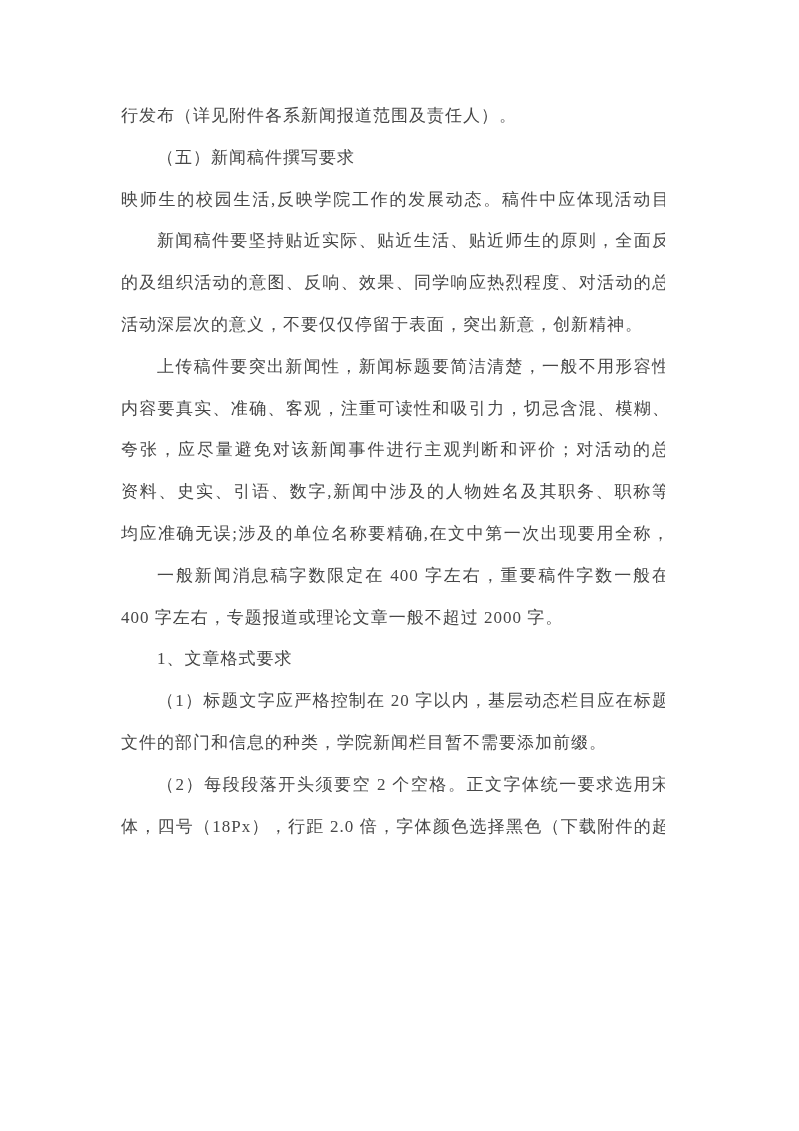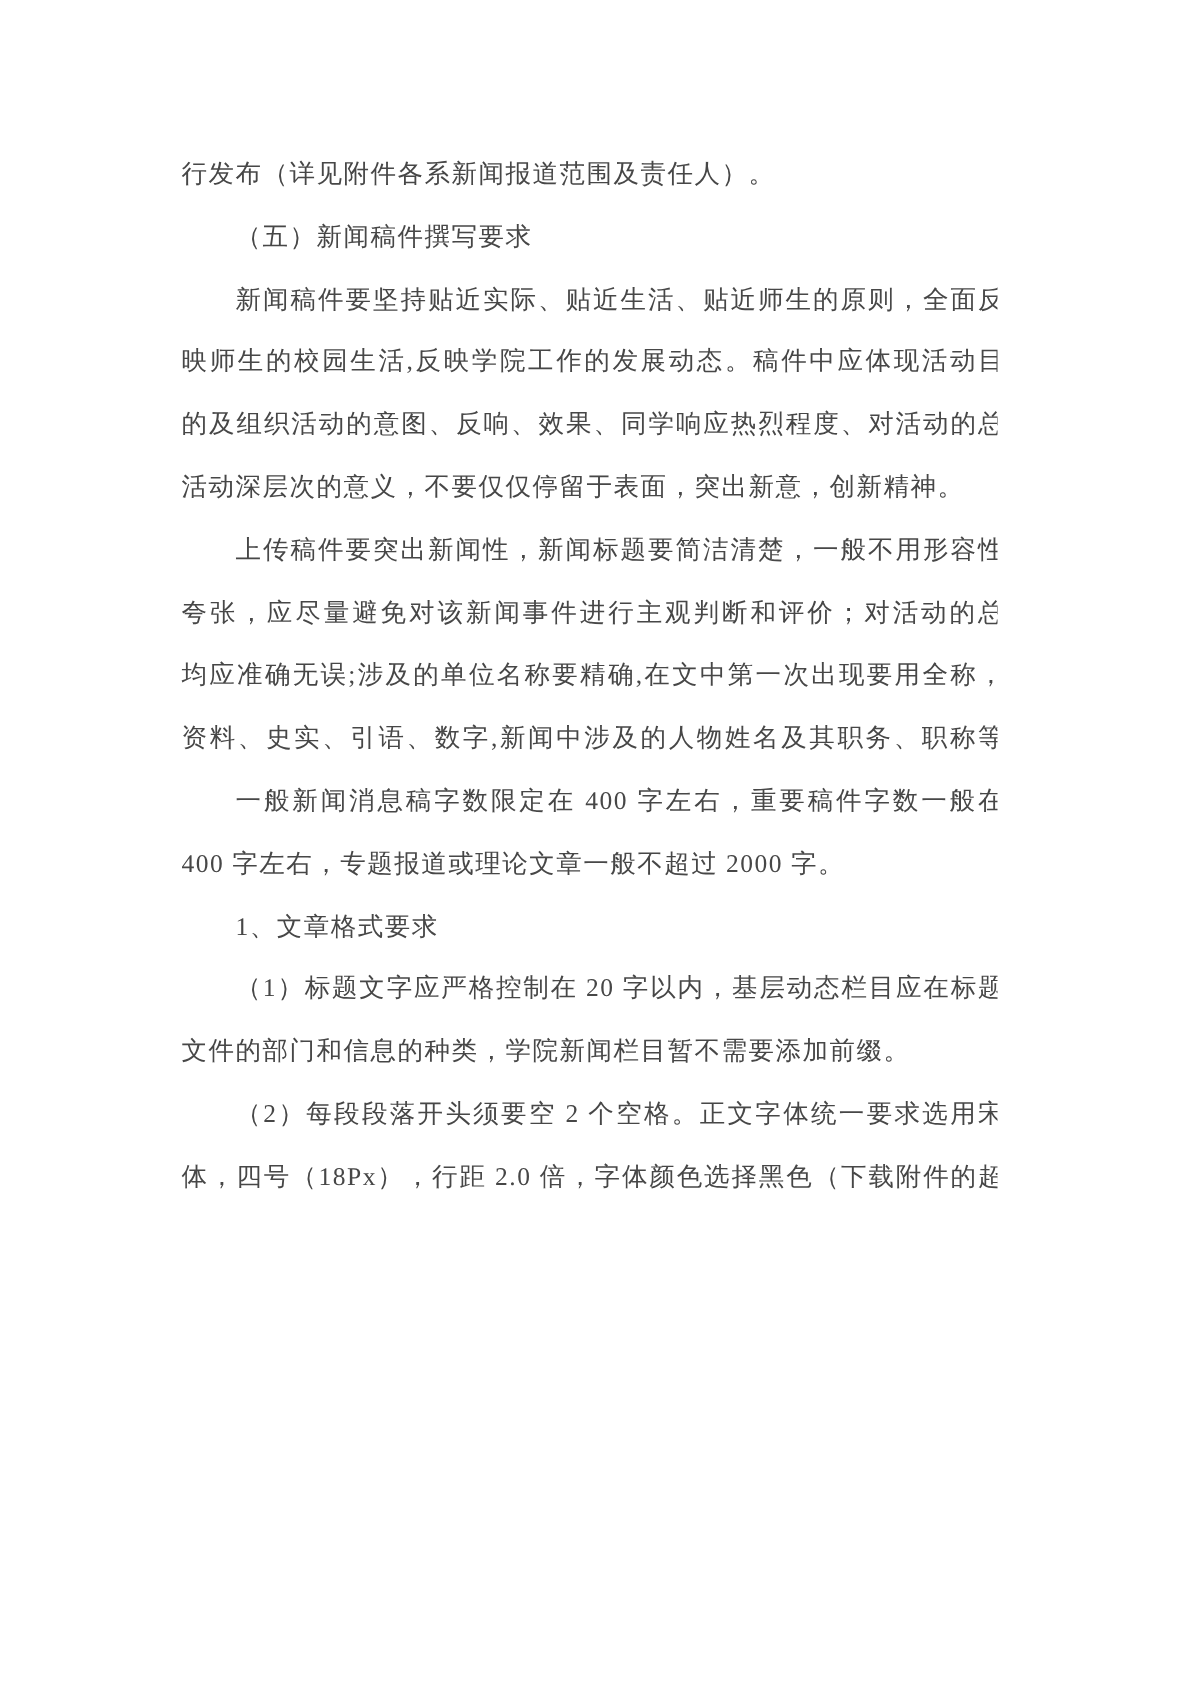--- a/index.html
+++ b/index.html
@@ -41,29 +41,30 @@
 </head>
 <body>
 
 <div class="page">
   <div class="text-block">
 
     <div class="line">行发布（详见附件各系新闻报道范围及责任人）。</div>
 
     <div class="line ind">（五）新闻稿件撰写要求</div>
 
+    <div class="line jl">映师生的校园生活,反映学院工作的发展动态。稿件中应体现活动目</div>
     <div class="line ind jl">新闻稿件要坚持贴近实际、贴近生活、贴近师生的原则，全面反</div>
-    <div class="line jl">映师生的校园生活,反映学院工作的发展动态。稿件中应体现活动目</div>
     <div class="line jl">的及组织活动的意图、反响、效果、同学响应热烈程度、对活动的总</div>
     <div class="line">活动深层次的意义，不要仅仅停留于表面，突出新意，创新精神。</div>
 
     <div class="line ind jl">上传稿件要突出新闻性，新闻标题要简洁清楚，一般不用形容性</div>
+    <div class="line jl">内容要真实、准确、客观，注重可读性和吸引力，切忌含混、模糊、</div>
     <div class="line jl">夸张，应尽量避免对该新闻事件进行主观判断和评价；对活动的总</div>
+    <div class="line jl">资料、史实、引语、数字,新闻中涉及的人物姓名及其职务、职称等</div>
     <div class="line jl">均应准确无误;涉及的单位名称要精确,在文中第一次出现要用全称，</div>
-    <div class="line jl">资料、史实、引语、数字,新闻中涉及的人物姓名及其职务、职称等</div>
 
     <div class="line ind jl">一般新闻消息稿字数限定在 400 字左右，重要稿件字数一般在</div>
     <div class="line">400 字左右，专题报道或理论文章一般不超过 2000 字。</div>
 
     <div class="line ind">1、文章格式要求</div>
 
     <div class="line ind jl">（1）标题文字应严格控制在 20 字以内，基层动态栏目应在标题</div>
     <div class="line">文件的部门和信息的种类，学院新闻栏目暂不需要添加前缀。</div>
 
     <div class="line ind jl">（2）每段段落开头须要空 2 个空格。正文字体统一要求选用宋</div>

